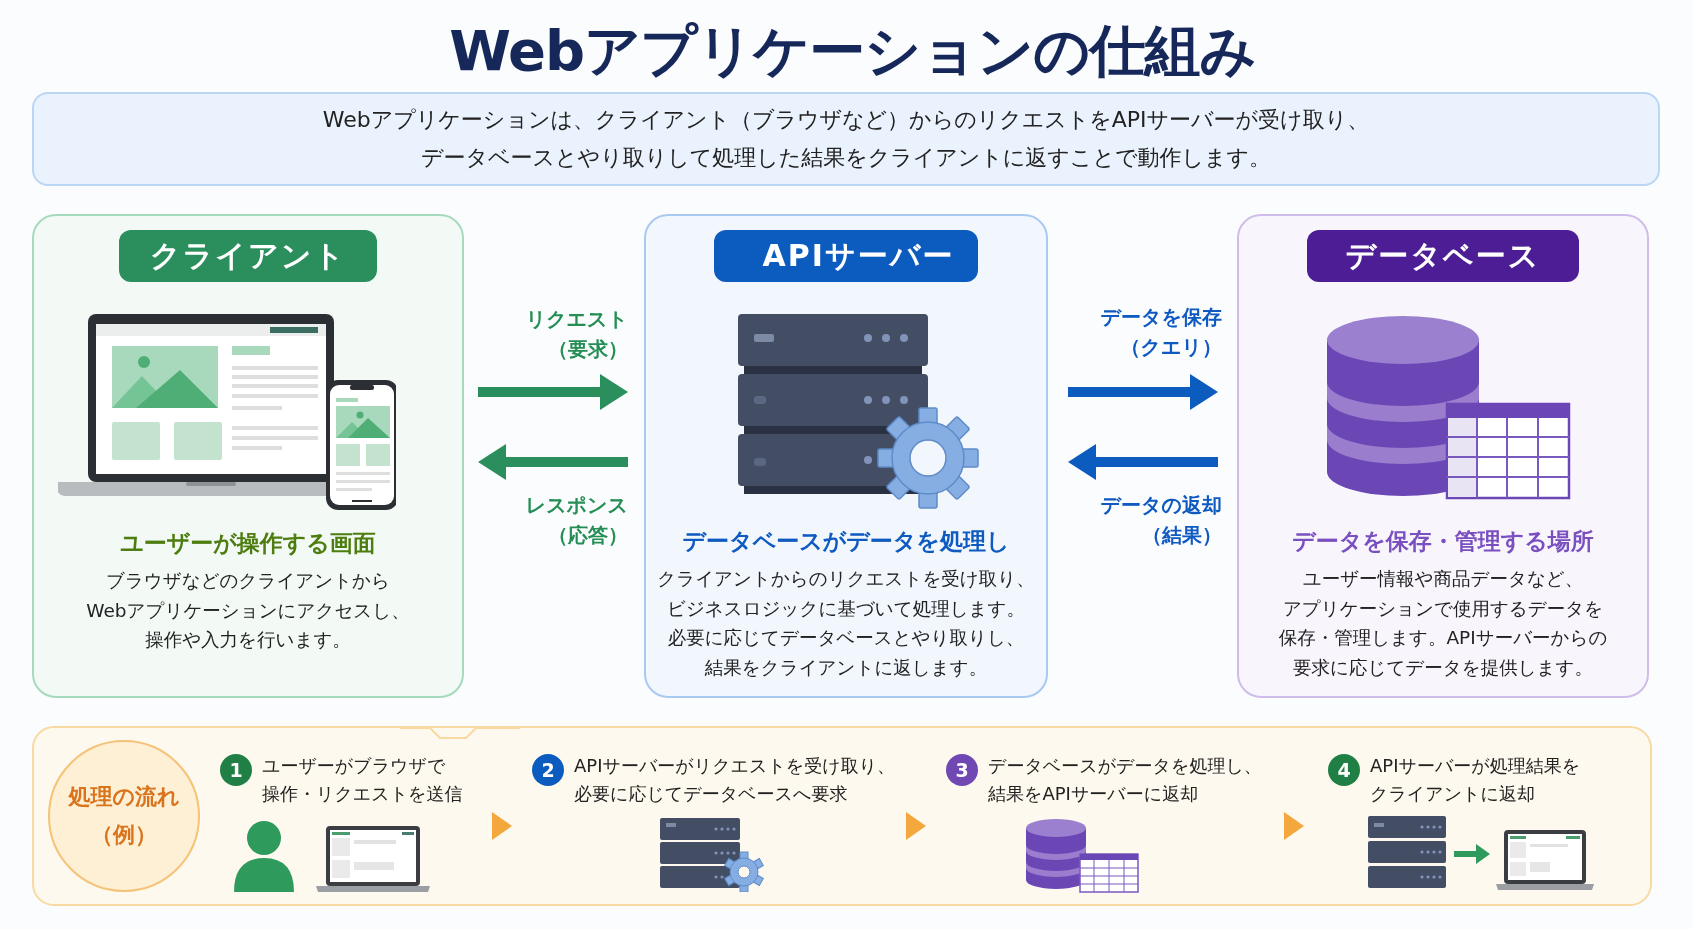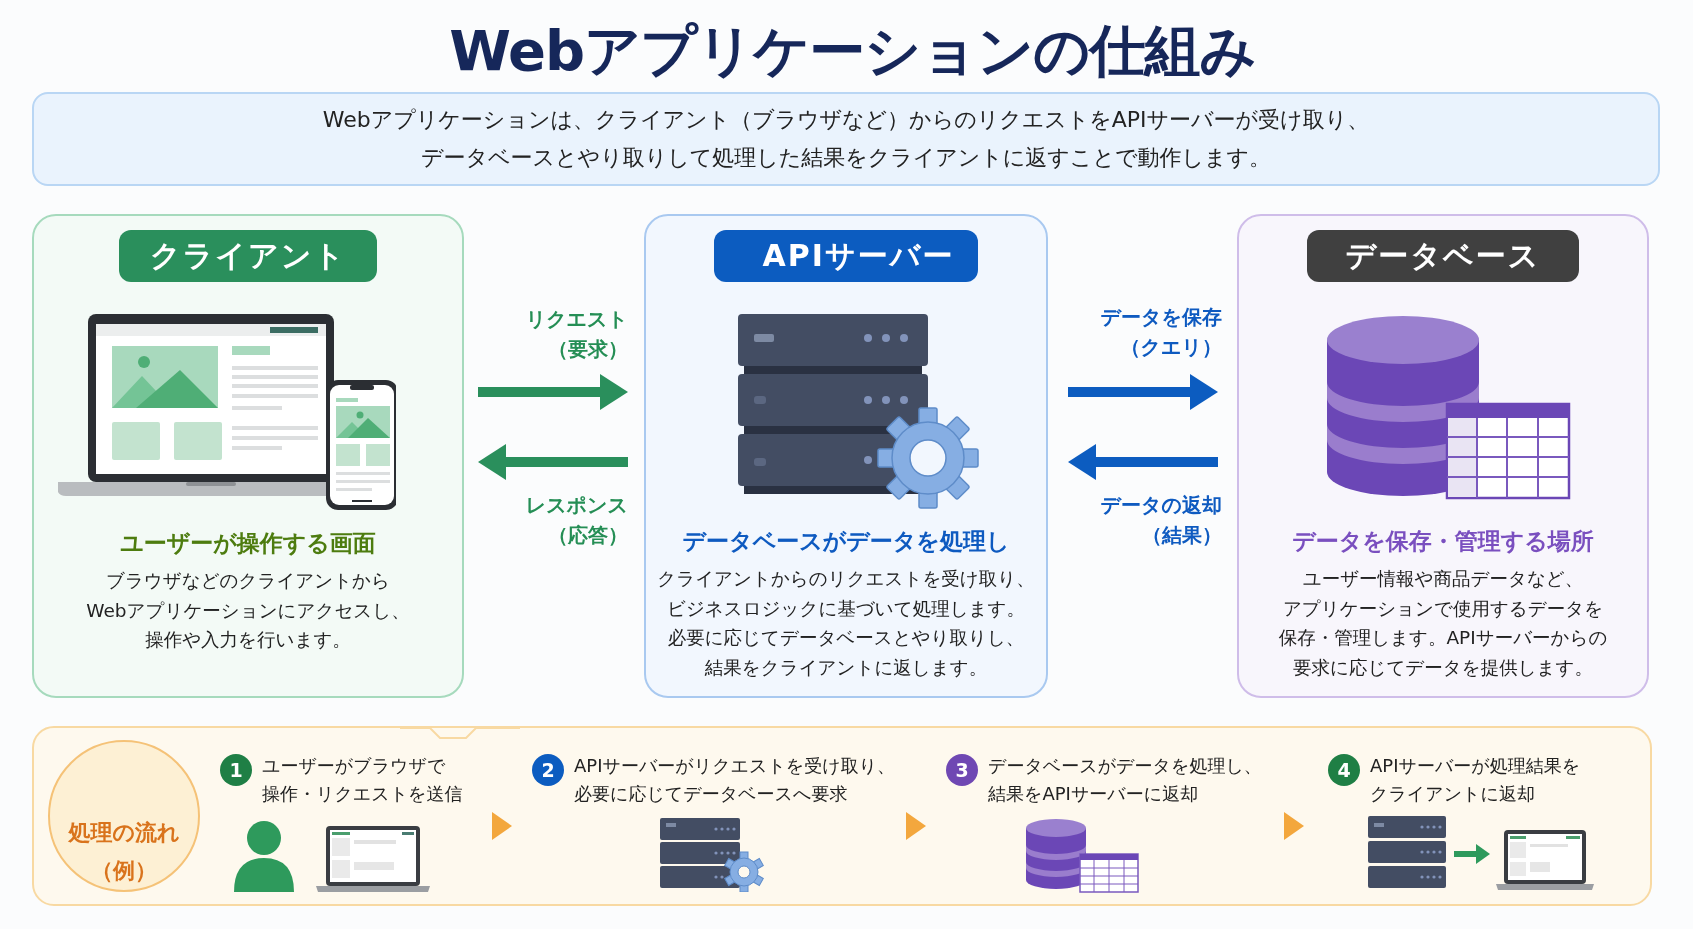--- a/index.html
+++ b/index.html
@@ -17,21 +17,21 @@
   .panel { position: absolute; top: 214px; height: 484px; border-radius: 24px; border: 2px solid; }
   .panel.client { left: 32px; width: 432px; background: #f3faf6; border-color: #a6dabd; }
   .panel.api { left: 644px; width: 404px; background: #f2f7fe; border-color: #a9c9f0; }
   .panel.db { left: 1237px; width: 412px; background: #f8f6fc; border-color: #cfbde9; }
 
   .pill { position: absolute; top: 14px; left: 50%; transform: translateX(-50%);
     height: 52px; border-radius: 12px; color: #fff; font-size: 30px; font-weight: bold;
     display: flex; align-items: center; justify-content: center; letter-spacing: 2px; }
   .client .pill { width: 258px; background: #2a8f5c; }
   .api .pill { width: 264px; background: #0c5cc0; padding-left: 25px; }
-  .db .pill { width: 272px; background: #404040; }
+  .db .pill { width: 272px; background: #4c1d95; }
 
   .illus { position: absolute; }
   .sub { position: absolute; left: 0; width: 100%; text-align: center; font-size: 23px; font-weight: bold; }
   .client .sub { top: 312px; color: #4d7c0f; }
   .api .sub { top: 310px; color: #0e5ac0; }
   .db .sub { top: 310px; color: #7a4fbf; }
   .desc { position: absolute; left: 0; width: 100%; text-align: center; font-size: 18.5px; line-height: 29.5px; color: #222; }
   .client .desc { top: 350px; }
   .api .desc { top: 348px; }
   .db .desc { top: 348px; }
@@ -39,21 +39,21 @@
   .flow-label { position: absolute; text-align: right; font-size: 20px; font-weight: bold; line-height: 30px; }
   .green { color: #258e55; }
   .blue { color: #0e5ac0; }
   .arrow { position: absolute; }
 
   .process { position: absolute; left: 32px; top: 726px; width: 1620px; height: 180px;
     background: #fef9ee; border: 2px solid #f8d9a2; border-radius: 22px; }
   .notch { position: absolute; left: 400px; top: 716px; width: 120px; height: 24px; }
   .flow-circle { position: absolute; left: 14px; top: 12px; width: 152px; height: 152px; border-radius: 50%;
     background: #fdf0d4; border: 2px solid #f5c277; display: flex; flex-direction: column;
-    align-items: center; justify-content: flex-end; color: #d9731c; font-weight: bold; font-size: 22px; line-height: 38px; }
+    align-items: center; justify-content: center; color: #d9731c; font-weight: bold; font-size: 22px; line-height: 38px; }
 
   .step { position: absolute; top: 24px; }
   .step .num { position: absolute; left: 0; top: 2px; width: 32px; height: 32px; border-radius: 50%;
     color: #fff; font-weight: bold; font-size: 19px; display: flex; align-items: center; justify-content: center; }
   .step .txt { position: absolute; left: 42px; top: 0; font-size: 18px; line-height: 28px; white-space: nowrap; color: #222; }
   .step-icons { position: absolute; }
   .chev { position: absolute; top: 84px; width: 0; height: 0; border-top: 14px solid transparent; border-bottom: 14px solid transparent; border-left: 20px solid #f3a73d; }
 </style>
 </head>
 <body>

